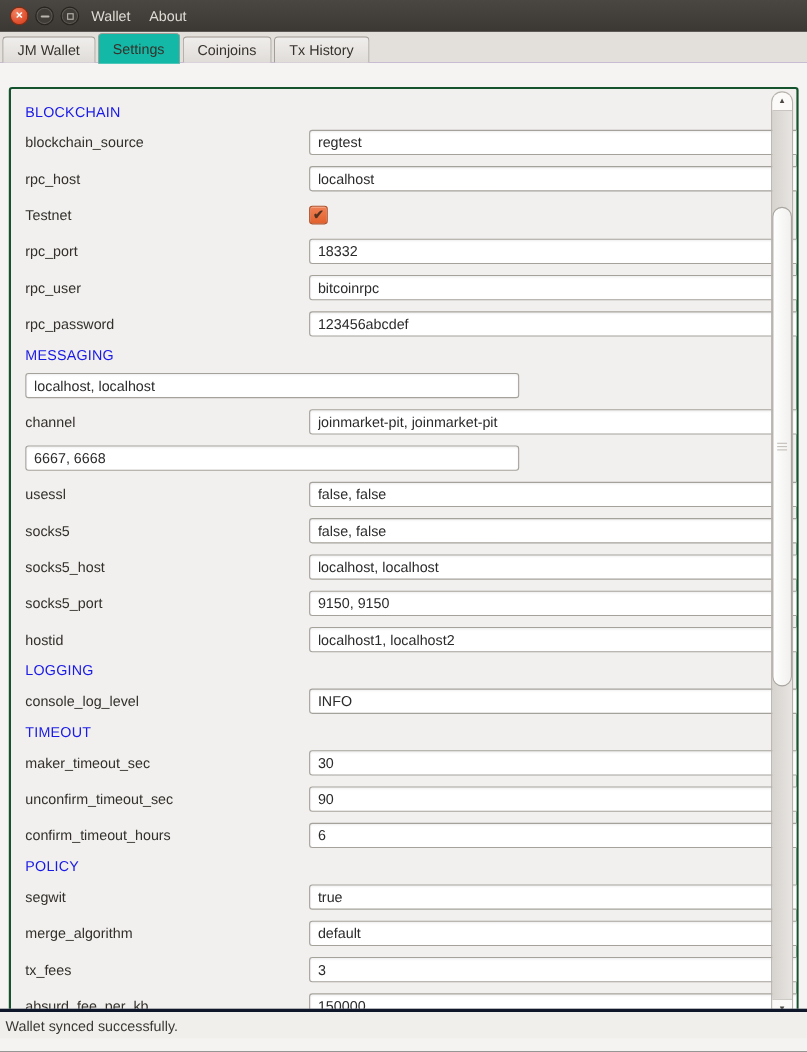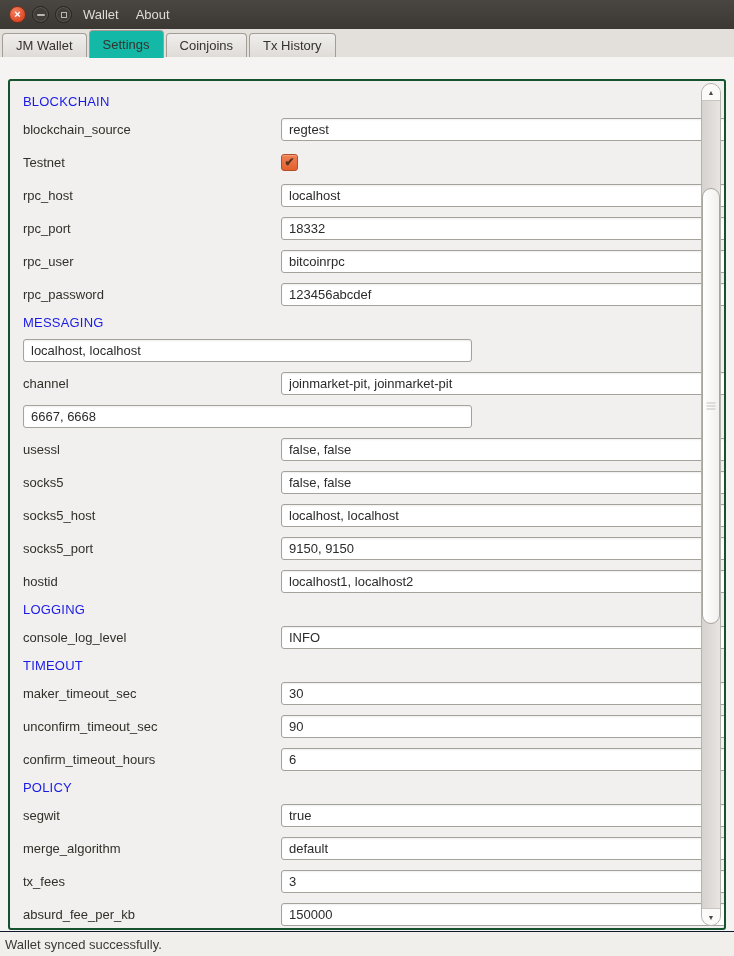--- a/index.html
+++ b/index.html
@@ -81,22 +81,22 @@
   .sb-btn-down{bottom:0;border-top:1px solid #c9c5c0;}
   .sb-thumb{
     position:absolute;left:0;right:0;top:104px;height:436px;box-sizing:border-box;
     background:linear-gradient(90deg,#ffffff,#f1f0ee);
     border:1px solid #a9a59f;border-radius:10px;
   }
   .sb-grip{position:absolute;left:50%;top:50%;transform:translate(-50%,-50%);width:9px;}
   .sb-grip span{display:block;height:1px;background:#c3bfb9;margin:2px 0;}
   
   .statusbar{
-    position:absolute;left:0;right:0;bottom:0;height:24px;
-    background:#f1efec;border-top:1px solid #0f172a;
+    position:absolute;left:0;right:0;bottom:12px;height:24px;
+    background:#f1efec;border-top:3px solid #0f172a;
     display:flex;align-items:center;padding-left:5px;color:#3b3934;
   }
 </style>
 </head>
 <body>
 
 <div class="window">
 
   <div class="titlebar">
     <div class="winbtns">
@@ -123,28 +123,28 @@
 
   <div class="page">
     <div class="scrollframe">
       <div class="content">
           <div class="row-header">BLOCKCHAIN</div>
           <div class="row">
             <div class="flabel">blockchain_source</div>
             <input class="finput" type="text" value="regtest" style="">
           </div>
           <div class="row">
+            <div class="flabel">rpc_host</div>
+            <input class="finput" type="text" value="localhost" style="">
+          </div>
+          <div class="row">
             <div class="flabel">Testnet</div>
             <div class="checkbox">
               <span class="check">✔</span>
             </div>
-          </div>
-          <div class="row">
-            <div class="flabel">rpc_host</div>
-            <input class="finput" type="text" value="localhost" style="">
           </div>
           <div class="row">
             <div class="flabel">rpc_port</div>
             <input class="finput" type="text" value="18332" style="">
           </div>
           <div class="row">
             <div class="flabel">rpc_user</div>
             <input class="finput" type="text" value="bitcoinrpc" style="">
           </div>
           <div class="row">

